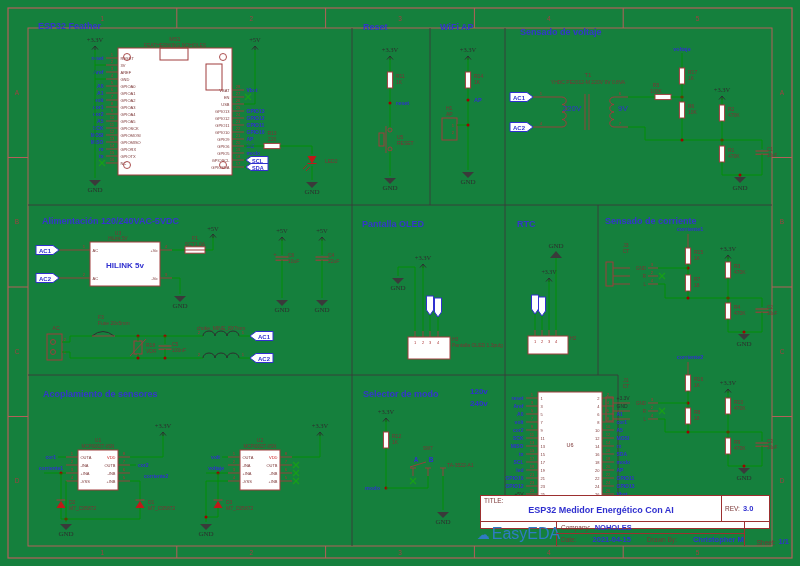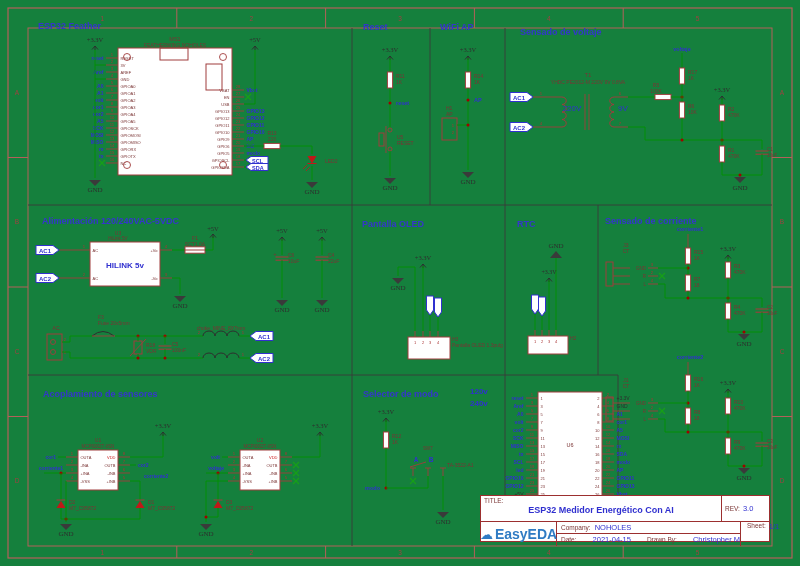--- a/index.html
+++ b/index.html
@@ -1,42 +1,42 @@
 <!DOCTYPE html>
 <html><head>
 <meta charset="utf-8">
 <style>
   html,body{margin:0;padding:0;background:#fff;}
   #sheet{position:relative;width:800px;height:566px;background:#15803d;overflow:hidden;
          font-family:"Liberation Sans", sans-serif;}
   #schem{position:absolute;left:0;top:0;}
   
-  .tb{position:absolute;left:480px;top:495px;width:290px;height:47px;box-sizing:border-box;
+  .tb{position:absolute;left:480px;top:495px;width:290px;height:34px;box-sizing:border-box;
       border:1px solid #9c2f2f;background:#fff;}
   .tb *{box-sizing:border-box;}
   .tb-row1{height:26px;border-bottom:1px solid #9c2f2f;display:flex;}
   .tb-title-cell{flex:1;position:relative;}
   .tb-title-label{position:absolute;left:3px;top:1px;font-size:6.5px;color:#7a3434;}
   .tb-title{position:absolute;left:0;right:0;top:9px;text-align:center;font-size:9px;
             font-weight:700;color:#3030cf;}
   .tb-rev{width:48px;border-left:1px solid #9c2f2f;display:flex;align-items:center;
           padding-left:3px;gap:3px;}
   .tb-row2{height:24px;display:flex;}
   .tb-logo{width:76px;border-right:1px solid #9c2f2f;display:flex;align-items:center;
            justify-content:center;gap:2px;color:#2f7bc3;}
   .cloud{font-size:13px;line-height:1;}
-  .logo-word{font-size:14px;font-weight:700;}
+  .logo-word{font-size:16px;font-weight:400;}
   .tb-mid{flex:1;display:flex;flex-direction:column;}
   .tb-mid-r1{height:12px;border-bottom:1px solid #9c2f2f;display:flex;align-items:center;
              padding-left:4px;gap:4px;}
   .tb-mid-r2{height:11px;display:flex;align-items:center;padding-left:4px;gap:16px;}
-  .tb-sheet{width:48px;border-left:1px solid #9c2f2f;display:flex;align-items:flex-start;
-            padding-left:6px;gap:3px;}
+  .tb-sheet{width:48px;border-left:1px solid #9c2f2f;display:flex;align-items:flex-end;
+            padding-left:12px;gap:3px;}
   .lbl{font-size:6.5px;color:#7a3434;white-space:nowrap;}
-  .val{font-size:7.5px;color:#3030cf;font-weight:400;white-space:nowrap;}
+  .val{font-size:7.5px;color:#3030cf;font-weight:700;white-space:nowrap;}
 </style>
 </head>
 <body>
 
 <div id="sheet">
   <svg id="schem" width="800" height="566" viewBox="0 0 800 566" xmlns="http://www.w3.org/2000/svg">
       <rect x="8" y="8" width="784" height="550" fill="none" stroke="#b4605a" stroke-width="1.2"></rect>
       <rect x="28" y="28" width="744" height="518" fill="none" stroke="#b4605a" stroke-width="1"></rect>
       <line x1="176.8" y1="8" x2="176.8" y2="28" stroke="#b4605a" stroke-width="1"></line>
       <line x1="176.8" y1="546" x2="176.8" y2="558" stroke="#b4605a" stroke-width="1"></line>

